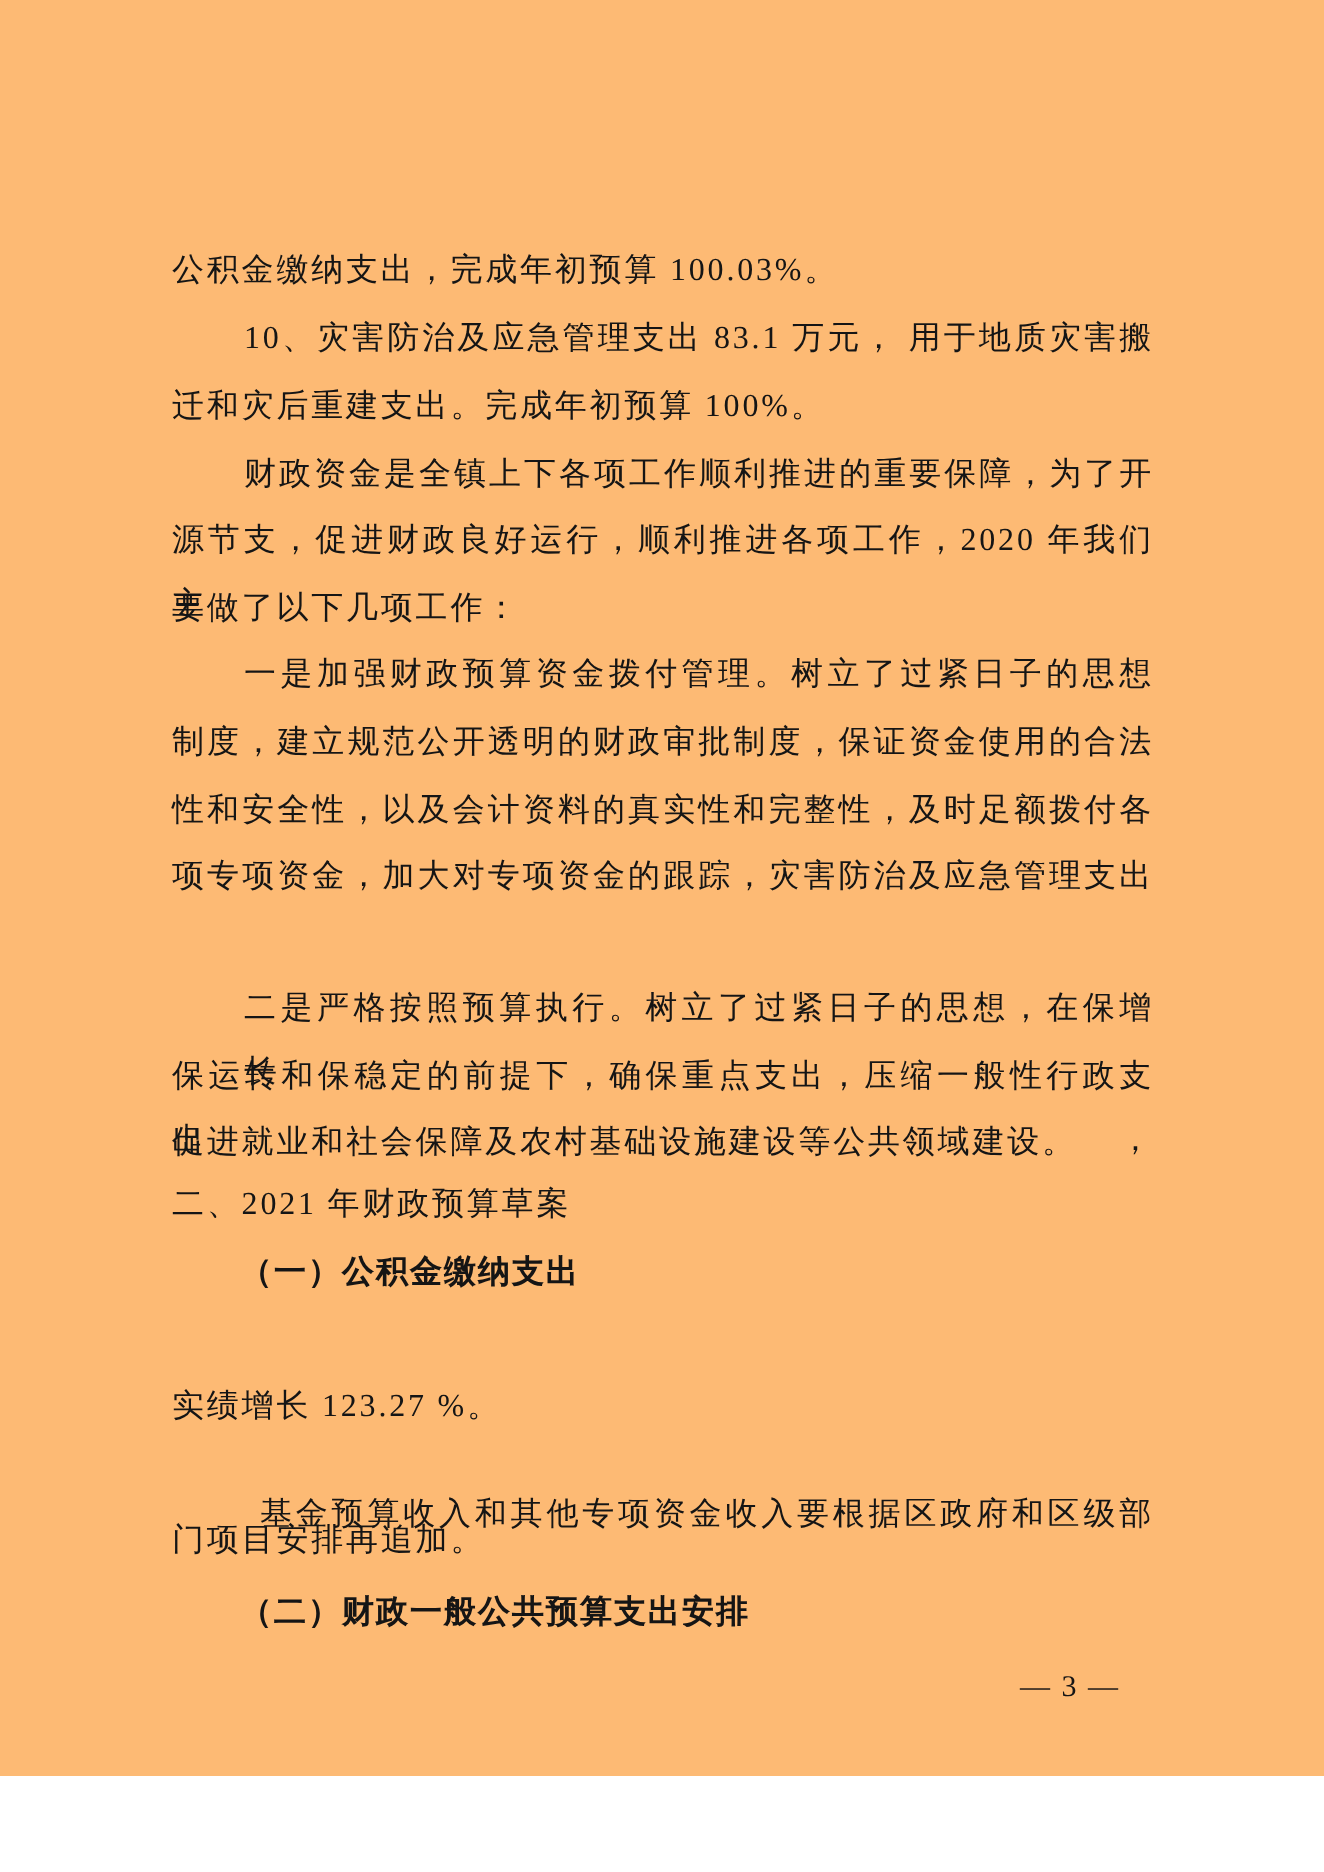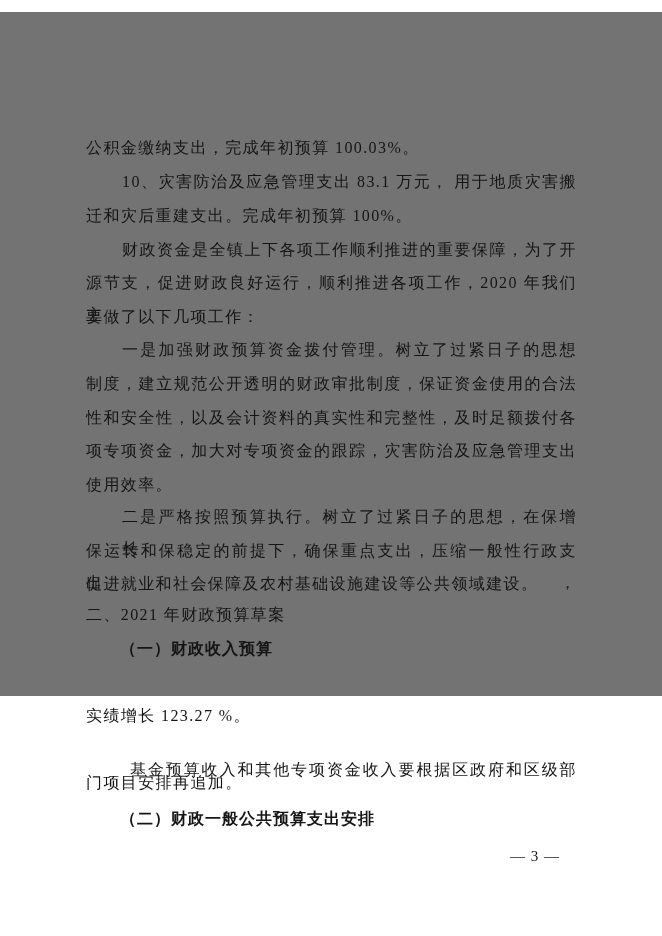--- a/index.html
+++ b/index.html
@@ -1,19 +1,19 @@
 <!DOCTYPE html>
 <html><head>
   <meta charset="utf-8">
   <style>
     html, body { margin: 0; padding: 0; background: #ffffff; }
     body { width: 662px; height: 936px; position: relative; overflow: hidden; }
     .page {
-      position: absolute; left: 0; top: 12px; width: 662px; height: 684px;
-      background: #737373; color: #151515;
+      position: absolute; left: 0; top: 0; width: 662px; height: 888px;
+      background: #fdba74; color: #151515;
       font-family: "Liberation Serif", "DejaVu Serif", serif;
       font-size: 16px;
     }
     .line {
       position: absolute; left: 86px; width: 491px; height: 32px;
       line-height: 32px; white-space: nowrap; letter-spacing: 1.4px;
     }
     .full {
       text-align: justify; text-align-last: justify; white-space: normal;
       overflow: visible;
@@ -38,29 +38,28 @@
   <div class="line" style="top:188px">迁和灾后重建支出。完成年初预算 100%。</div>
 
   <div class="line full indent" style="top:222px">财政资金是全镇上下各项工作顺利推进的重要保障，为了开</div>
   <div class="line full" style="top:255px">源节支，促进财政良好运行，顺利推进各项工作，2020 年我们主</div>
   <div class="line" style="top:289px">要做了以下几项工作：</div>
 
   <div class="line full indent" style="top:322px">一是加强财政预算资金拨付管理。树立了过紧日子的思想</div>
   <div class="line full" style="top:356px">制度，建立规范公开透明的财政审批制度，保证资金使用的合法</div>
   <div class="line full" style="top:390px">性和安全性，以及会计资料的真实性和完整性，及时足额拨付各</div>
   <div class="line full" style="top:423px">项专项资金，加大对专项资金的跟踪，灾害防治及应急管理支出</div>
-  <div class="line" style="top:457px">使用效率。</div>
 
   <div class="line full indent" style="top:489px">二是严格按照预算执行。树立了过紧日子的思想，在保增长、</div>
   <div class="line full" style="top:523px">保运转和保稳定的前提下，确保重点支出，压缩一般性行政支出，</div>
   <div class="line" style="top:556px">促进就业和社会保障及农村基础设施建设等公共领域建设。</div>
 
   <div class="line" style="top:587px">二、2021 年财政预算草案</div>
 
-  <div class="line bold heading-indent" style="top:621px">（一）财政收入预算</div>
+  <div class="line bold heading-indent" style="top:621px">（一）公积金缴纳支出</div>
 
   <div class="line" style="top:688px">实绩增长 123.27 %。</div>
 
   <div class="line full indent-wide" style="top:722px">基金预算收入和其他专项资金收入要根据区政府和区级部</div>
   <div class="line" style="top:755px">门项目安排再追加。</div>
 
   <div class="line bold heading-indent" style="top:791px">（二）财政一般公共预算支出安排</div>
 
   <div class="page-number">— 3 —</div>
 </div>

